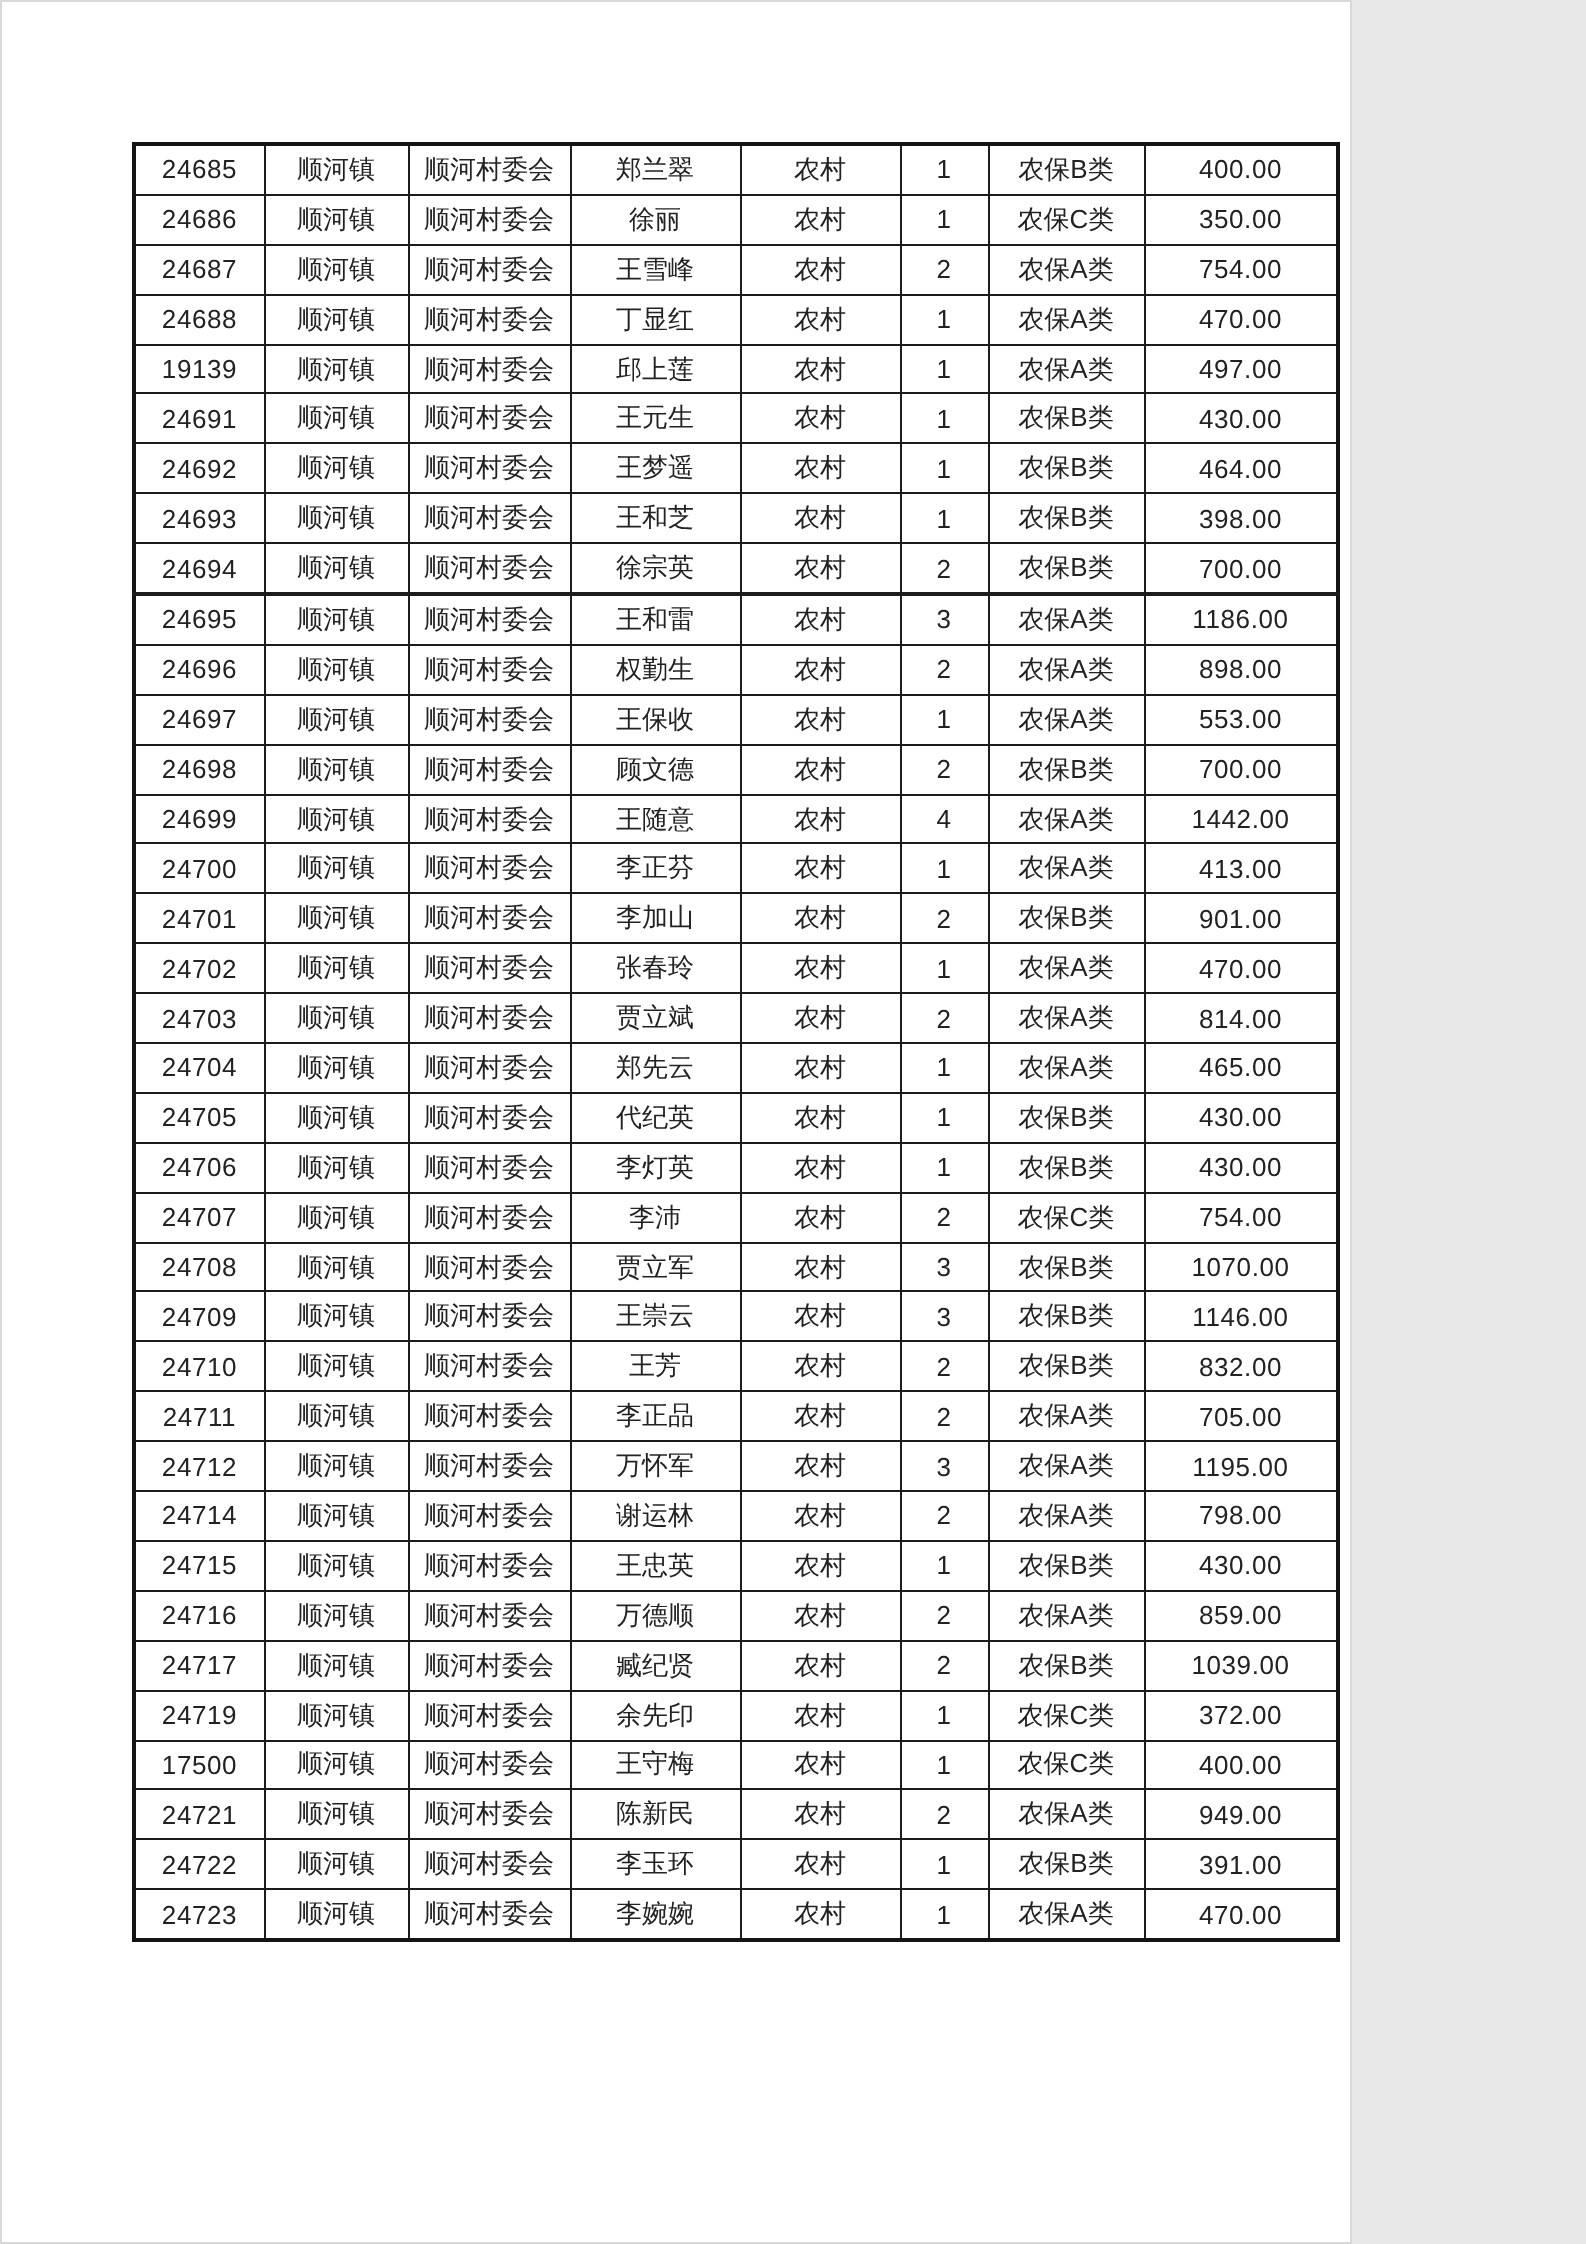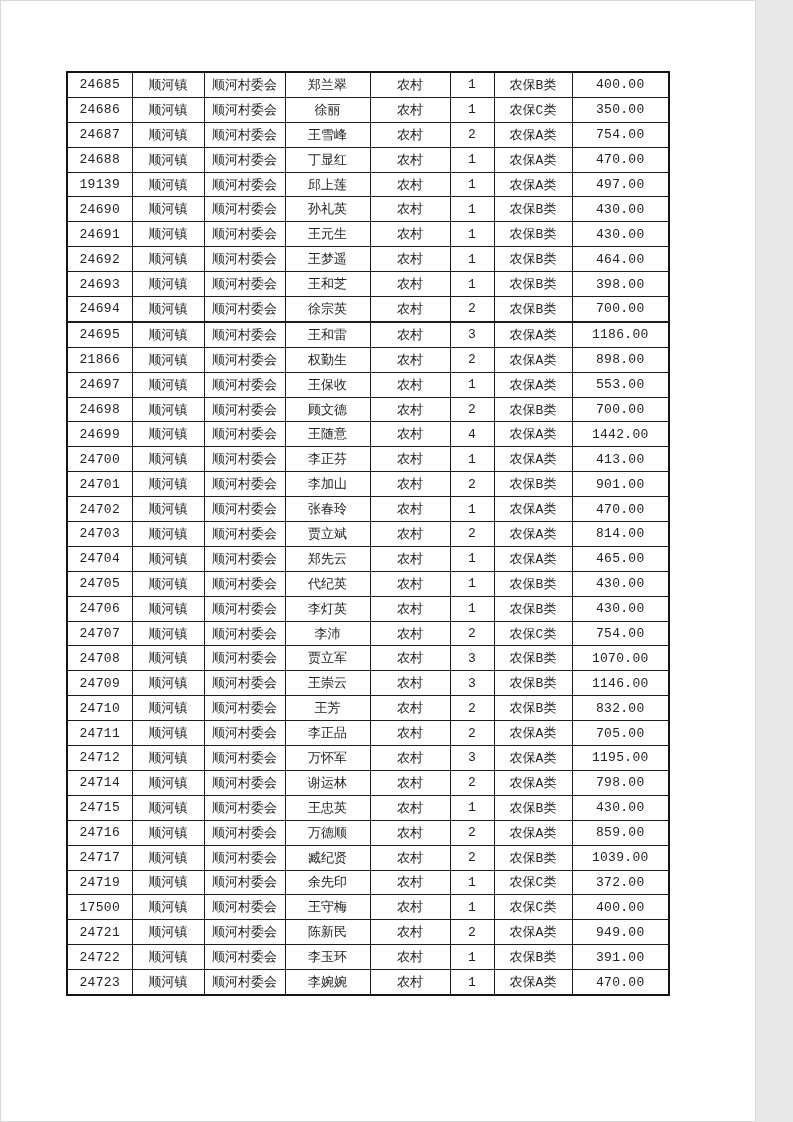--- a/index.html
+++ b/index.html
@@ -2,25 +2,25 @@
 <html><head>
 <meta charset="utf-8">
 <style>
   html, body {
     margin: 0;
     padding: 0;
     background: #e8e8e8;
   }
   .page {
     position: relative;
-    width: 756px;
+    width: 676px;
     height: 1122px;
     background: #ffffff;
     overflow: hidden;
-    font-family: Liberation Mono, monospace;
+    font-family: Liberation Sans, sans-serif;
     box-shadow: 0 0 0 1px #d8d8d8 inset;
   }
   table.roster {
     position: absolute;
     left: 66px;
     top: 71px;
     width: 602px;
     border-collapse: collapse;
     table-layout: fixed;
     border: 2px solid #141414;
@@ -105,30 +105,20 @@
           <td class="c-record_id">19139</td>
           <td class="c-town">顺河镇</td>
           <td class="c-village">顺河村委会</td>
           <td class="c-name">邱上莲</td>
           <td class="c-residence">农村</td>
           <td class="c-person_count">1</td>
           <td class="c-insurance_type">农保A类</td>
           <td class="c-amount">497.00</td>
         </tr>
         <tr>
-          <td class="c-record_id">24690</td>
-          <td class="c-town">顺河镇</td>
-          <td class="c-village">顺河村委会</td>
-          <td class="c-name">孙礼英</td>
-          <td class="c-residence">农村</td>
-          <td class="c-person_count">1</td>
-          <td class="c-insurance_type">农保B类</td>
-          <td class="c-amount">430.00</td>
-        </tr>
-        <tr>
           <td class="c-record_id">24691</td>
           <td class="c-town">顺河镇</td>
           <td class="c-village">顺河村委会</td>
           <td class="c-name">王元生</td>
           <td class="c-residence">农村</td>
           <td class="c-person_count">1</td>
           <td class="c-insurance_type">农保B类</td>
           <td class="c-amount">430.00</td>
         </tr>
         <tr>
@@ -165,21 +155,21 @@
           <td class="c-record_id">24695</td>
           <td class="c-town">顺河镇</td>
           <td class="c-village">顺河村委会</td>
           <td class="c-name">王和雷</td>
           <td class="c-residence">农村</td>
           <td class="c-person_count">3</td>
           <td class="c-insurance_type">农保A类</td>
           <td class="c-amount">1186.00</td>
         </tr>
         <tr>
-          <td class="c-record_id">21866</td>
+          <td class="c-record_id">24696</td>
           <td class="c-town">顺河镇</td>
           <td class="c-village">顺河村委会</td>
           <td class="c-name">权勤生</td>
           <td class="c-residence">农村</td>
           <td class="c-person_count">2</td>
           <td class="c-insurance_type">农保A类</td>
           <td class="c-amount">898.00</td>
         </tr>
         <tr>
           <td class="c-record_id">24697</td>

